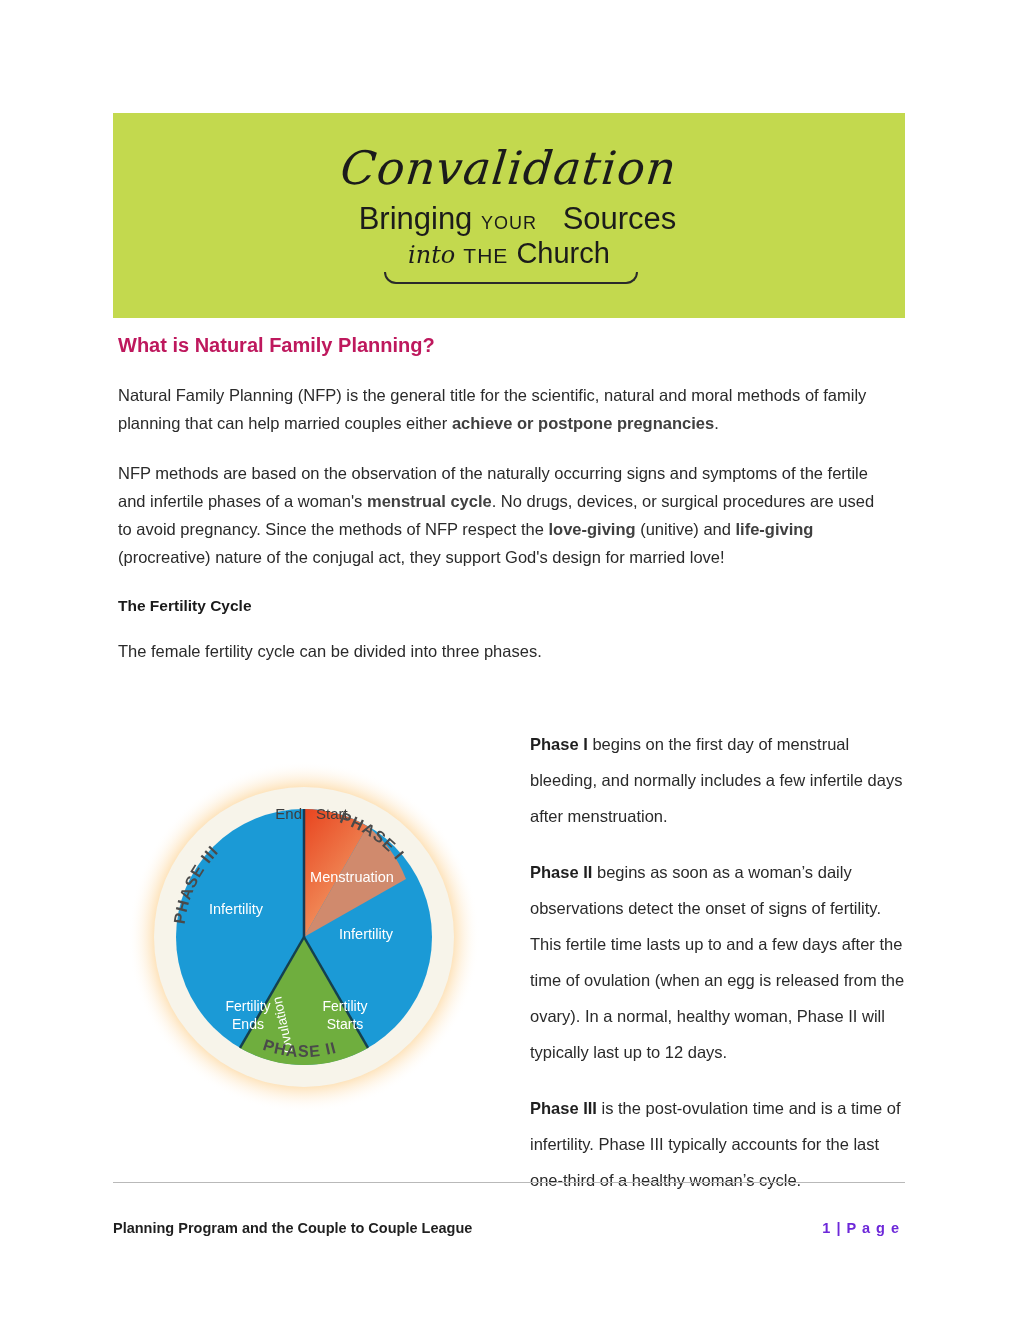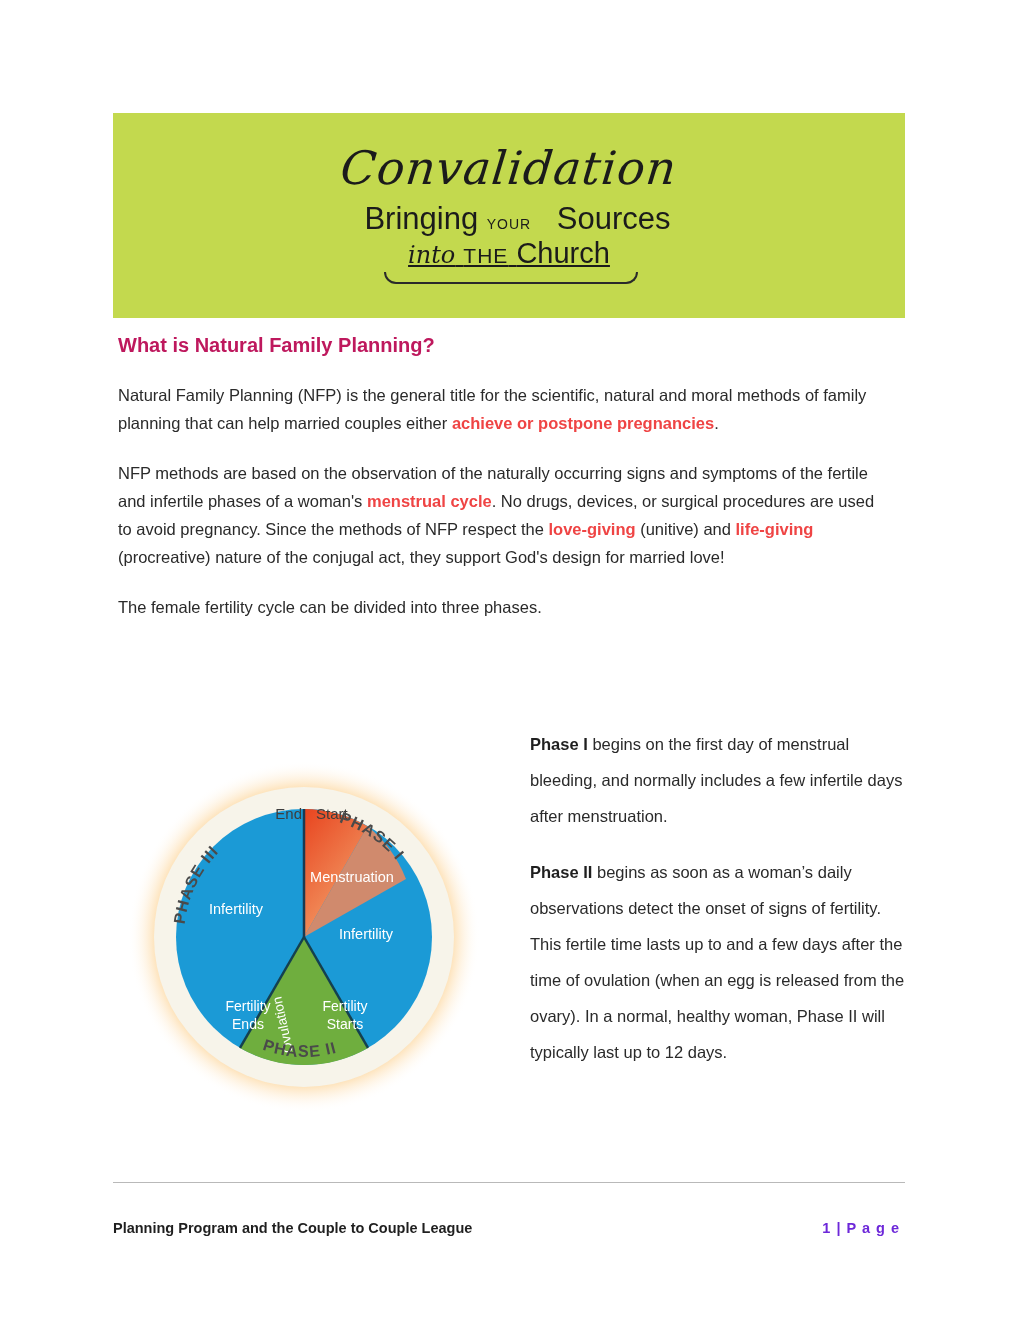--- a/index.html
+++ b/index.html
@@ -52,28 +52,27 @@
     transform: skewX(-6deg);
     margin-bottom: 12px;
   }
   .banner-line2 {
     font-size: 31px;
     color: #1b1b1b;
     line-height: 1.05;
     white-space: nowrap;
   }
   .banner-line2 .lt { font-weight: normal; margin-left: 17px; }
-  .banner-line2 .sm { font-size: 14px; letter-spacing: 1px; }
+  .banner-line2 .sm { font-size: 18px; letter-spacing: 1px; }
   .banner-line3 {
     font-size: 29px;
     color: #1b1b1b;
     line-height: 1.1;
     margin-top: 2px;
     white-space: nowrap;
-    text-decoration: underline;
   }
   .banner-line3 .it {
     font-family: "DejaVu Serif", serif;
     font-style: italic;
     font-size: 24px;
   }
   .banner-line3 .sm { font-size: 21px; letter-spacing: 1px; }
   .banner-brace {
     margin-top: 2px;
     width: 250px;
@@ -103,21 +102,21 @@
     font-weight: bold;
     color: #be185d;
     margin: 0 0 24px 0;
   }
   p.body {
     font-size: 16.5px;
     line-height: 28px;
     color: #2a2a2a;
     margin: 0 0 22px 0;
   }
-  p.body b { font-weight: bold; color: #ef4444; }
+  p.body b { font-weight: bold; color: #404040; }
   h2.sub-title {
     font-size: 15.5px;
     font-weight: bold;
     color: #1a1a1a;
     margin: 26px 0 22px 0;
   }
 
   
   .lower {
     position: absolute;
@@ -210,20 +209,21 @@
     </div>
   </div>
 
   <div class="content">
     <h1 class="section-title">What is Natural Family Planning?</h1>
 
     <p class="body"><span> Natural Family Planning (NFP) is the general title for the scientific, natural and moral methods of family planning that can help married couples either </span><b>achieve or postpone pregnancies</b><span>.</span></p>
 
     <p class="body"><span>NFP methods are based on the observation of the naturally occurring signs and symptoms of the fertile and infertile phases of a woman's </span><b>menstrual cycle</b><span>. No drugs, devices, or surgical procedures are used to avoid pregnancy. Since the methods of NFP respect the </span><b>love-giving</b><span> (unitive) and </span><b>life-giving</b><span> (procreative) nature of the conjugal act, they support God's design for married love!</span></p>
 
+    <h2 class="sub-title">The Fertility Cycle</h2>
 
     <p class="body">The female fertility cycle can be divided into three phases.</p>
   </div>
 
   <div class="lower">
 
     <div class="wheel-col">
       <div class="wheel">
         <svg width="356" height="356" viewBox="0 0 356 356" xmlns="http://www.w3.org/2000/svg">
           <defs>
@@ -283,20 +283,21 @@
           <text font-family="Liberation Sans, sans-serif" font-size="16" font-weight="bold" fill="#4a4a4a" letter-spacing="1">
             <textPath href="#arcPhase3" startOffset="30%">PHASE III</textPath>
           </text>
         </svg>
       </div>
     </div>
 
     <div class="phase-col">
       <p><b>Phase I</b><span> begins on the first day of menstrual bleeding, and normally includes a few infertile days after menstruation.</span></p>
       <p><b>Phase II</b><span> begins as soon as a woman’s daily observations detect the onset of signs of fertility. This fertile time lasts up to and a few days after the time of ovulation (when an egg is released from the ovary). In a normal, healthy woman, Phase II will typically last up to 12 days.</span></p>
+      <p><b>Phase III</b><span> is the post-ovulation time and is a time of infertility. Phase III typically accounts for the last one-third of a healthy woman’s cycle.</span></p>
     </div>
   </div>
 
   <div class="footer">
     <div class="footer-rule"></div>
     <div class="footer-text">
       <br>
       <span class="normal">Planning Program and the Couple to Couple League</span>
       <span class="page-num"><span class="n">1</span><span> | </span><span>P a g e</span></span>
     </div>

